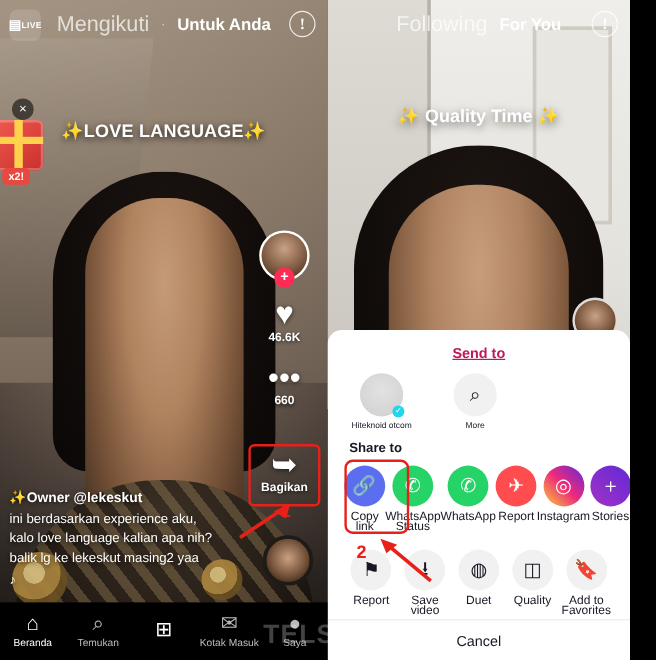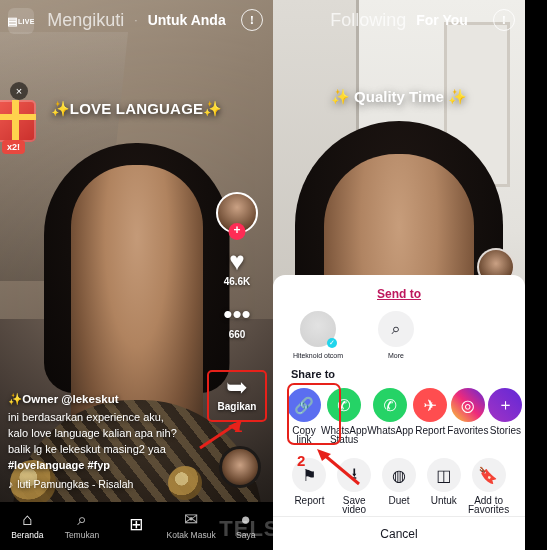--- a/index.html
+++ b/index.html
@@ -337,24 +337,22 @@
     <svg class="ann-arrow" style="left:196px; top:414px;" width="52" height="40" viewBox="0 0 52 40">
       <path d="M4 34 L40 10" stroke="#e7211a" stroke-width="3" fill="none"></path>
       <path d="M46 6 L32 12 L42 18 Z" fill="#e7211a"></path>
     </svg>
 
     <div class="caption">
       <div class="owner">✨Owner  @lekeskut</div>
       <div class="line">ini berdasarkan experience aku,</div>
       <div class="line">kalo love language kalian apa nih?</div>
       <div class="line">balik lg ke lekeskut masing2 yaa</div>
-      <div class="tag">#lovelanguage #fyp</div>
       <div class="music">
         <span>♪</span>
-        <span>luti  Pamungkas - Risalah</span>
       </div>
     </div>
 
     <div class="bottomnav">
       <div class="nav-item">
         <div class="nav-ico">⌂</div>
         <div class="nav-lbl">Beranda</div>
       </div>
       <div class="nav-item dim">
         <div class="nav-ico">⌕</div>
@@ -422,21 +420,21 @@
         <div class="share-item">
           <div class="sh-circle" style="background:#25d366">✆</div>
           <div class="sh-lbl">WhatsApp</div>
         </div>
         <div class="share-item">
           <div class="sh-circle" style="background:#ff4d4f">✈</div>
           <div class="sh-lbl">Report</div>
         </div>
         <div class="share-item">
           <div class="sh-circle" style="background:linear-gradient(45deg,#f9ce34,#ee2a7b,#6228d7)">◎</div>
-          <div class="sh-lbl">Favorites</div>
+          <div class="sh-lbl">Instagram</div>
         </div>
         <div class="share-item">
           <div class="sh-circle" style="background:linear-gradient(45deg,#a233c4,#6228d7)">＋</div>
           <div class="sh-lbl">Stories</div>
         </div>
       </div>
 
       <div class="action-row">
         <div class="act-item">
           <div class="act-circle">⚑</div>
@@ -445,21 +443,21 @@
         <div class="act-item">
           <div class="act-circle">⭳</div>
           <div class="act-lbl">Save video</div>
         </div>
         <div class="act-item">
           <div class="act-circle">◍</div>
           <div class="act-lbl">Duet</div>
         </div>
         <div class="act-item">
           <div class="act-circle">◫</div>
-          <div class="act-lbl">Untuk</div>
+          <div class="act-lbl">Quality</div>
         </div>
         <div class="act-item">
           <div class="act-circle">🔖</div>
           <div class="act-lbl">Add to Favorites</div>
         </div>
       </div>
 
       <div class="cancel">Cancel</div>
 
       <div class="copy-highlight"></div>

